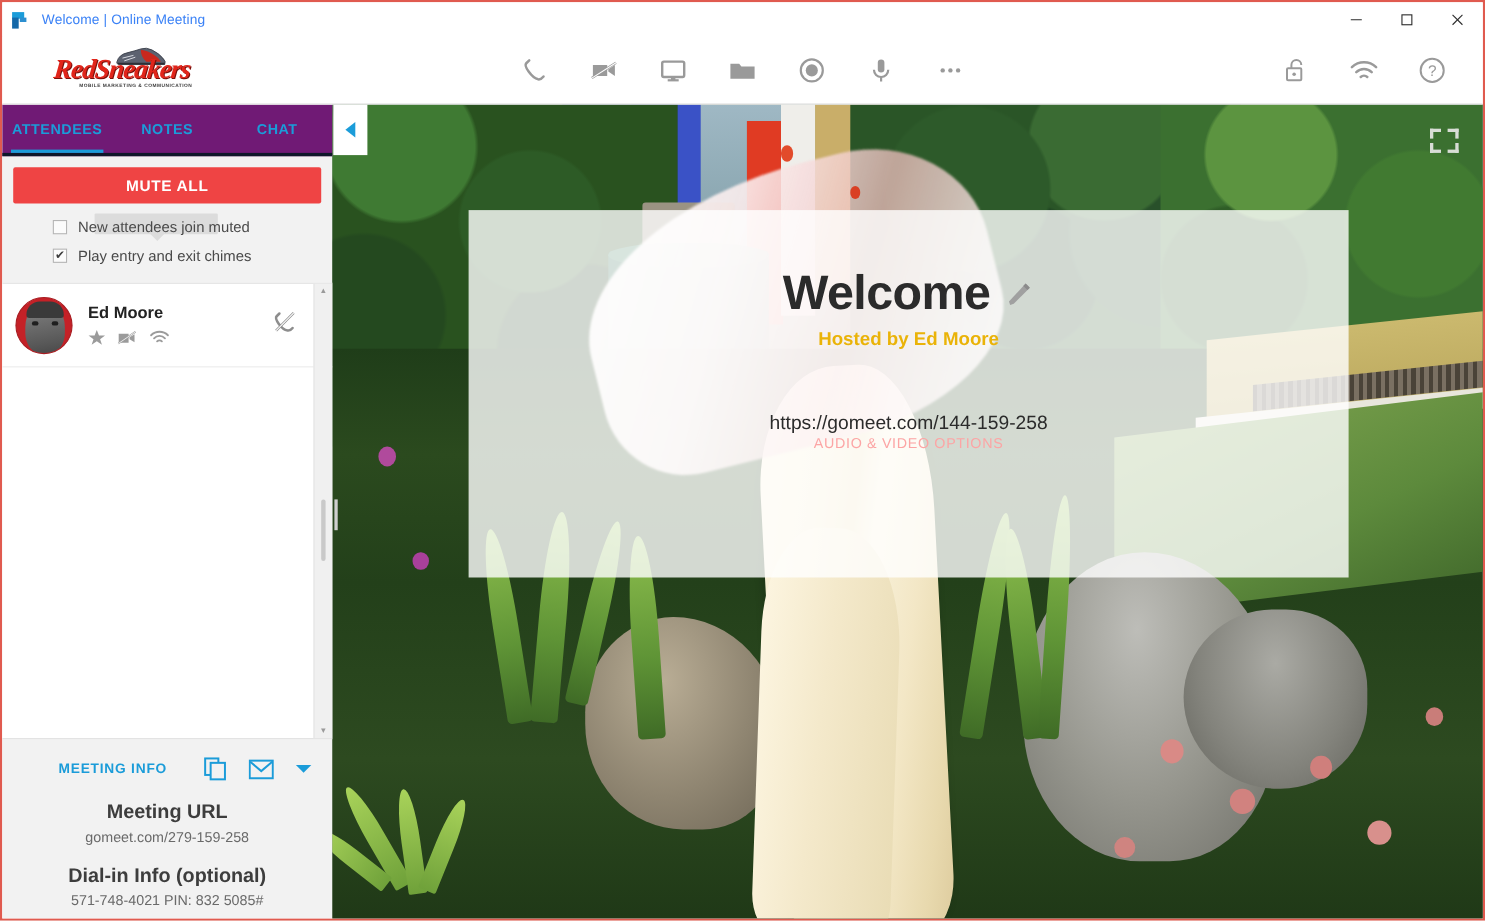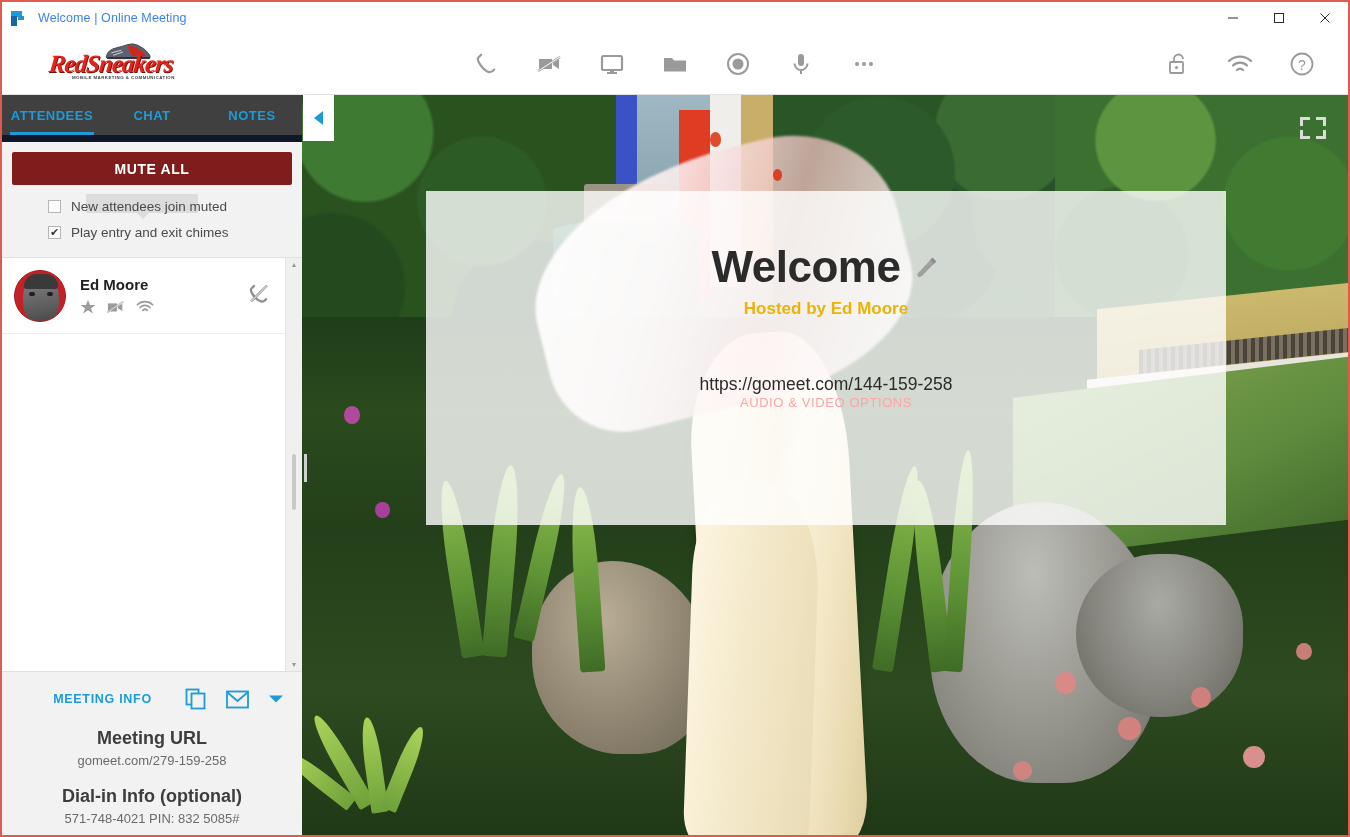--- a/index.html
+++ b/index.html
@@ -90,35 +90,35 @@
     align-items: center; gap: 22px;
   }
 
   
   .sidebar {
     position: absolute; top: 93px; left: 0; width: 300px; bottom: 0;
     background: #f2f2f2; z-index: 20;
     display: flex; flex-direction: column;
   }
   .tabs {
-    height: 47px; background: #404040; display: flex;
-    border-bottom: 7px solid #0f172a; flex: none;
+    height: 47px; background: #701a75; display: flex;
+    border-bottom: 3px solid #0f172a; flex: none;
   }
   .tab {
     flex: 1; display: flex; align-items: center; justify-content: center;
     font-size: 13px; font-weight: bold; color: #1b9cd9;
     letter-spacing: .5px; position: relative;
   }
   .tab.active::after {
     content: ''; position: absolute; bottom: 0; left: 8px; right: 8px;
     height: 3px; background: #1b9cd9;
   }
   .mute-wrap { padding: 10px 10px 0 10px; flex: none; }
   .mute-all {
-    width: 100%; height: 33px; background: #7f1d1d;
+    width: 100%; height: 33px; background: #ef4444;
     color: #fff; font-size: 14px; font-weight: bold;
     letter-spacing: .6px; border: none; border-radius: 2px;
     display:flex; align-items:center; justify-content:center;
     cursor: pointer;
   }
   .opts { padding: 8px 0 0 46px; flex: none; position: relative; }
   .opt-row {
     display: flex; align-items: center; height: 26px;
     font-size: 13.5px; color: #4a4a4a; position: relative;
   }
@@ -470,22 +470,22 @@
           <text x="14" y="19.5" font-size="14" fill="#9a9a9a" text-anchor="middle" font-family="Liberation Sans, sans-serif">?</text>
         </svg>
       </div>
     </div>
   </div>
 
   <div class="sidebar">
 
     <div class="tabs">
       <div class="tab active">ATTENDEES</div>
+      <div class="tab">NOTES</div>
       <div class="tab">CHAT</div>
-      <div class="tab">NOTES</div>
     </div>
 
     <div class="mute-wrap">
       <div class="mute-all">MUTE ALL</div>
     </div>
 
     <div class="opts">
       <div class="opt-row">
         <div class="cbox"></div>
         <div class="tooltip-ghost"></div>

